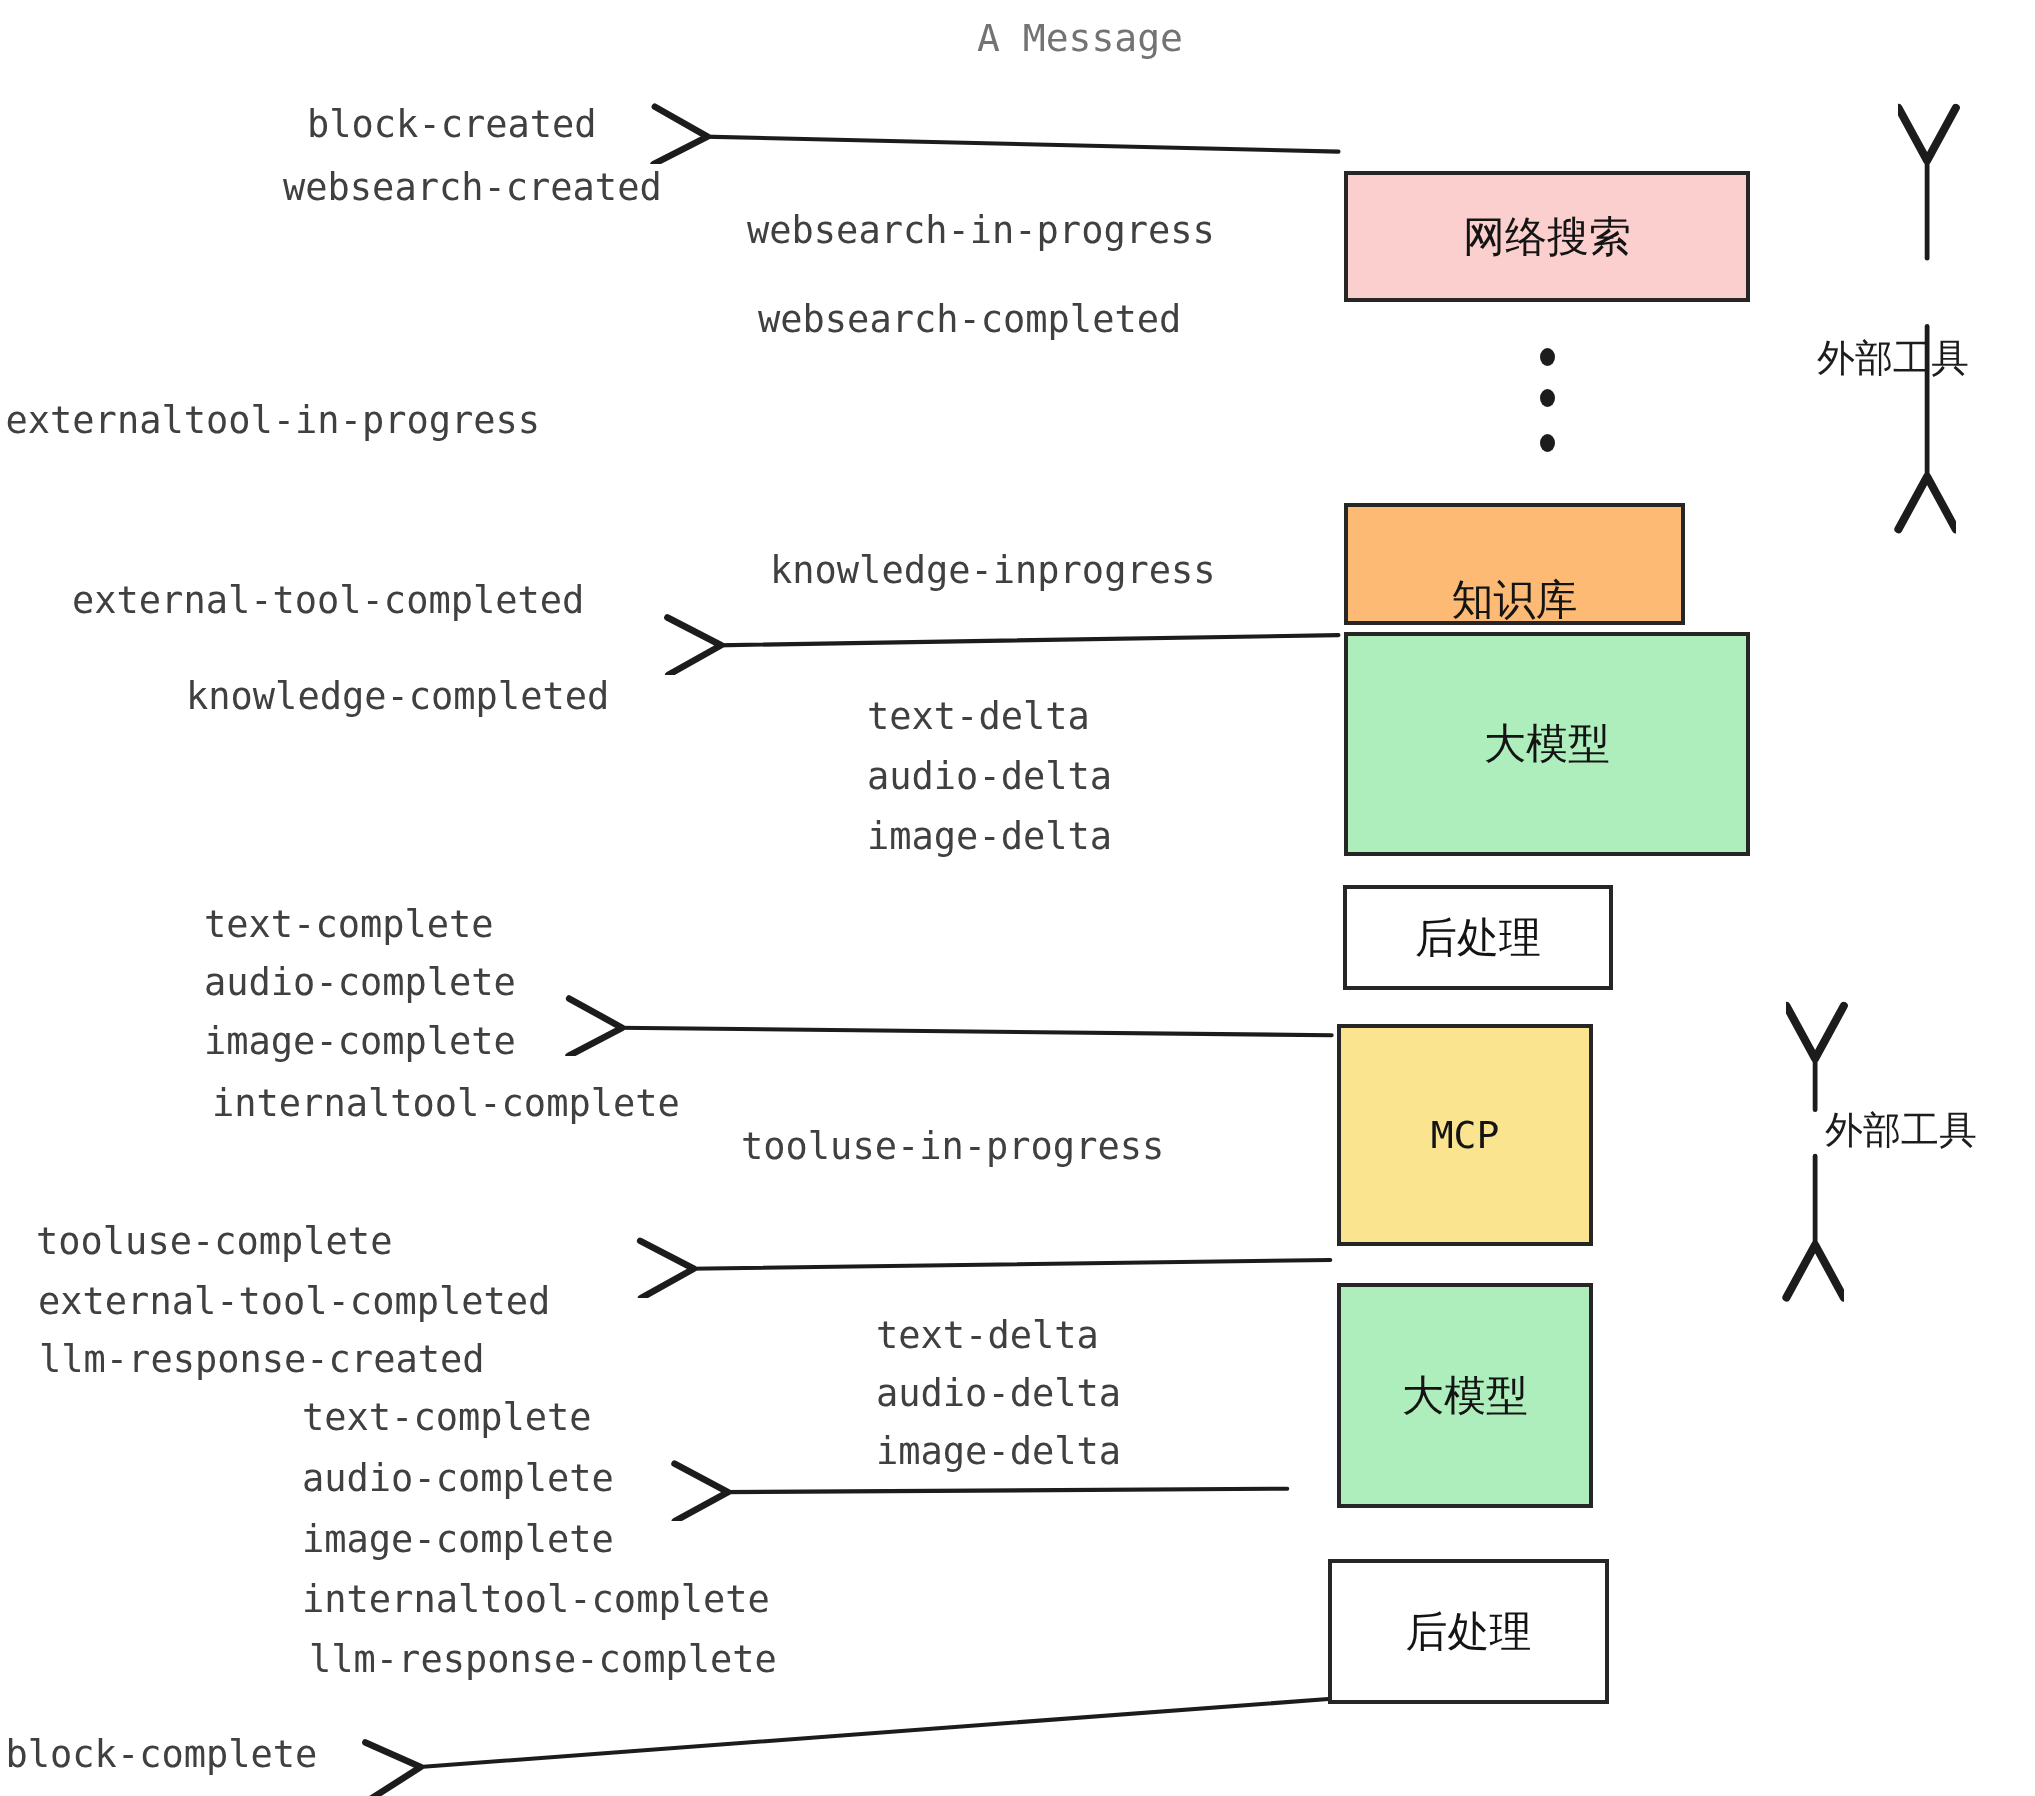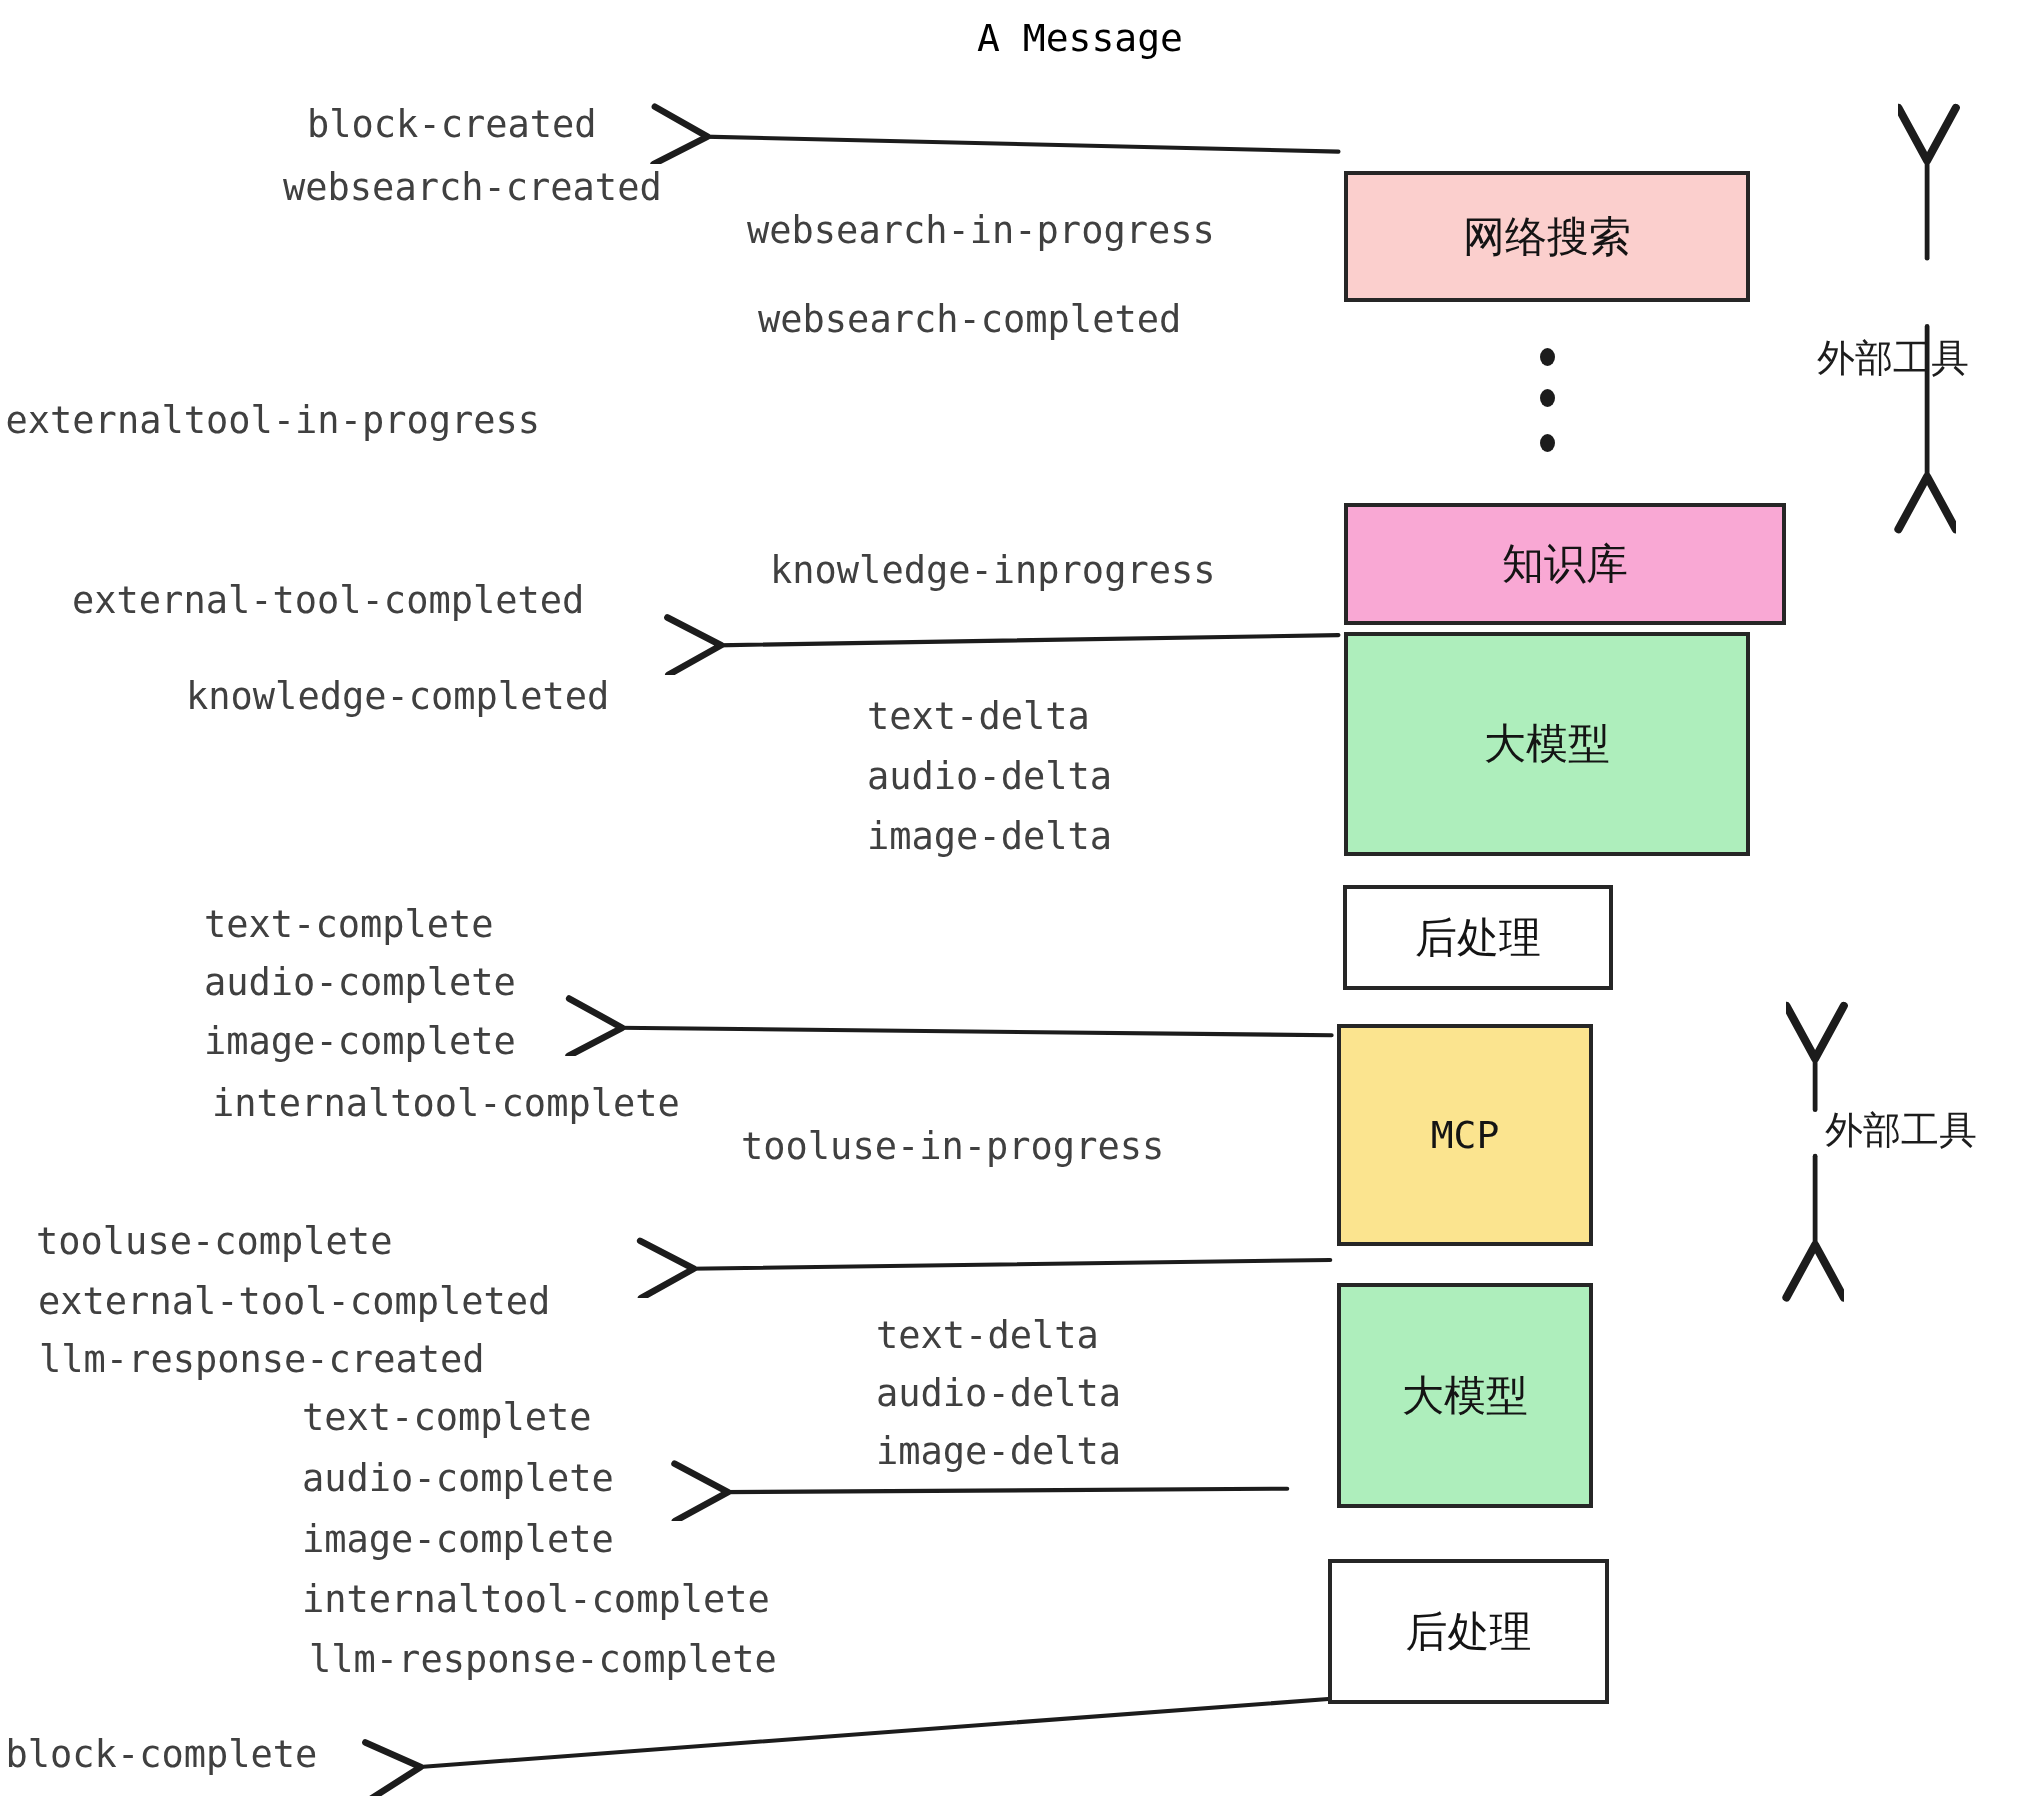--- a/index.html
+++ b/index.html
@@ -26,21 +26,21 @@
     white-space: nowrap;
     color: #404040;
     font-family: "DejaVu Sans Mono", monospace;
     font-size: 37px;
     letter-spacing: 0px;
     line-height: 1;
   }
   .title {
     position: absolute;
     white-space: nowrap;
-    color: #000000;
+    color: #737373;
     font-family: "DejaVu Sans Mono", monospace;
     font-size: 38px;
     line-height: 1;
   }
   .node {
     position: absolute;
     box-sizing: border-box;
     border: 4.1px solid #262626;
     display: flex;
     align-items: center;
@@ -99,21 +99,21 @@
         <line x1="2658" y1="1693" x2="2658" y2="1830" marker-end="url(#ahs)"></line>
       </g>
   </svg>
 
   <div class="title" style="left: 977px; top: 19px;">A Message</div>
 
   <div id="nodes">
       <div class="node" style="left: 1344px; top: 171px; width: 406px; height: 131px; background: rgb(251, 207, 205);">
         <span>网络搜索</span>
       </div>
-      <div class="node" style="left: 1344px; top: 503px; width: 442px; height: 122px; background: #f9a8d4;">
+      <div class="node" style="left: 1344px; top: 503px; width: 341px; height: 122px; background: #fdba74; align-items: flex-end;">
         <span>知识库</span>
       </div>
       <div class="node" style="left: 1344px; top: 632px; width: 406px; height: 224px; background: rgb(174, 238, 188);">
         <span>大模型</span>
       </div>
       <div class="node" style="left: 1343px; top: 885px; width: 270px; height: 105px; background: rgb(255, 255, 255);">
         <span>后处理</span>
       </div>
       <div class="node mcp-node" style="left: 1337px; top: 1024px; width: 256px; height: 222px; background: rgb(251, 228, 143);">
         <span>MCP</span>

